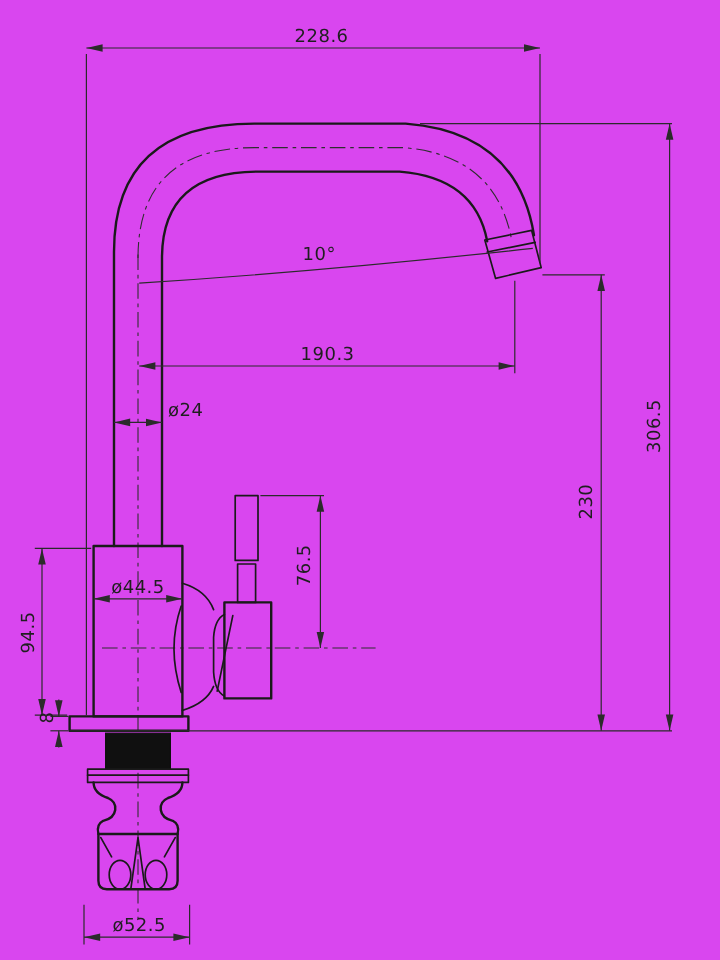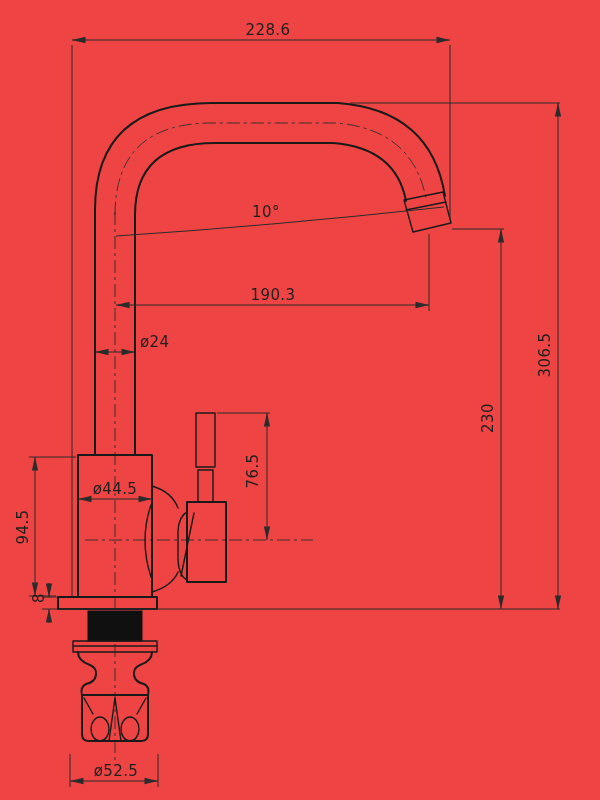--- a/index.html
+++ b/index.html
@@ -1,16 +1,16 @@
 <!DOCTYPE html>
 <html><head>
 <meta charset="utf-8">
 <style>
   html,body { margin:0; padding:0; background:#ffffff; }
-  .stage { width:600px; height:800px; position:relative; background:#ef4444; overflow:hidden; }
+  .stage { width:600px; height:800px; position:relative; background:#d946ef; overflow:hidden; }
   svg { display:block; }
   .outline  { fill:none; stroke:#1a1a1a; stroke-width:2;   stroke-linejoin:round; stroke-linecap:round; }
   .outline2 { fill:none; stroke:#1a1a1a; stroke-width:1.4; stroke-linejoin:round; stroke-linecap:round; }
   .solid    { fill:#101010; stroke:#101010; }
   .dim      { fill:none; stroke:#2b2b2b; stroke-width:1; }
   .cl       { fill:none; stroke:#2e2e2e; stroke-width:0.9; stroke-dasharray:13 4 3 4; }
   .dimtext  { font-family:"DejaVu Sans", sans-serif; font-size:15px; fill:#1f1f1f; letter-spacing:0.4px; }
 </style>
 </head>
 <body>

